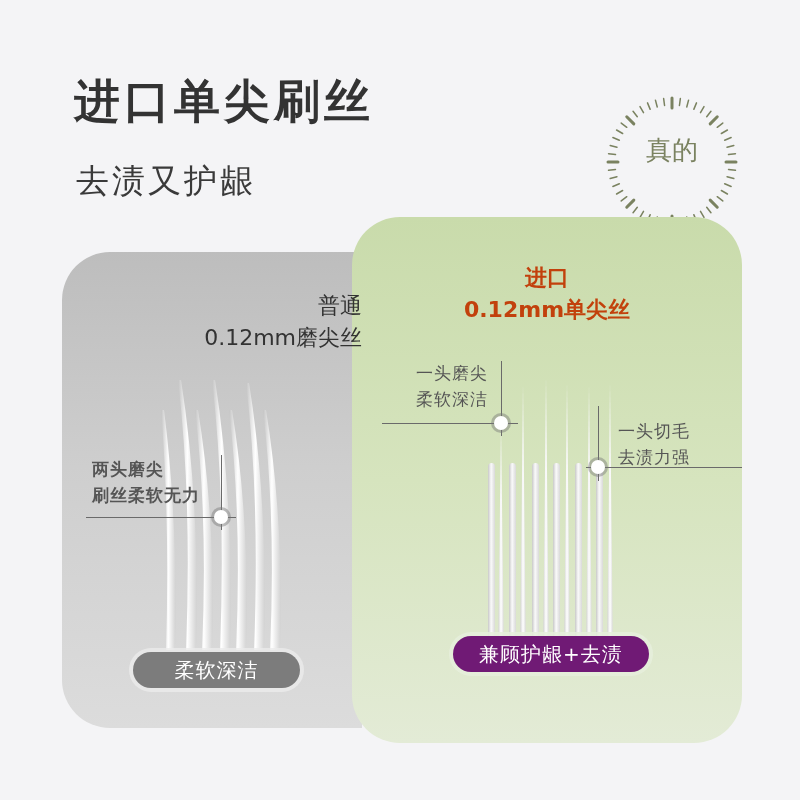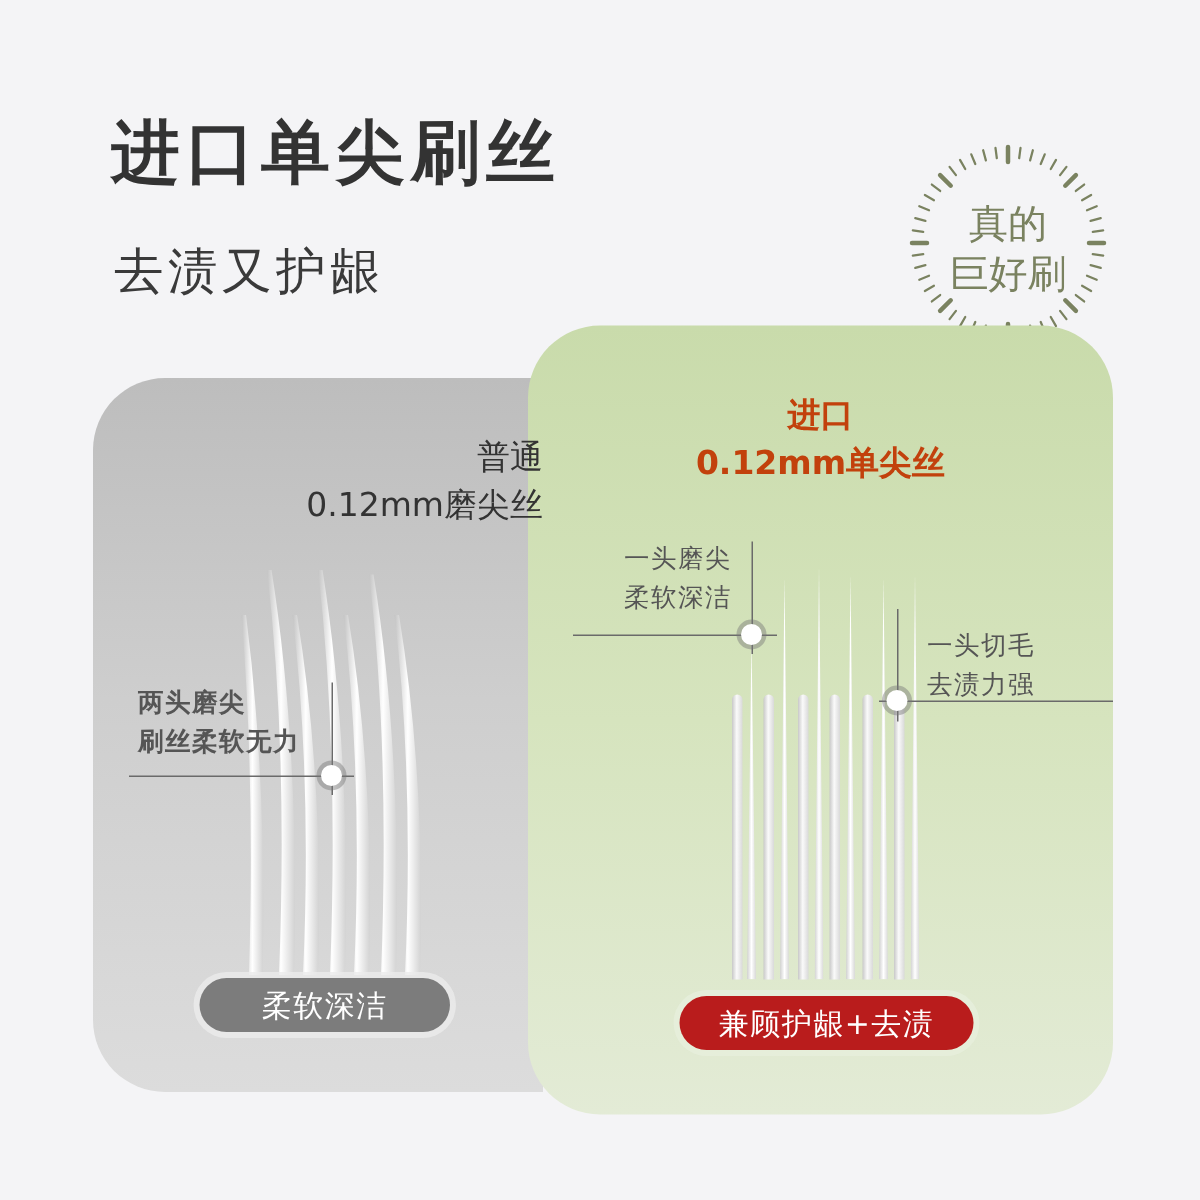--- a/index.html
+++ b/index.html
@@ -13,21 +13,21 @@
   .grey-head{position:absolute;left:62px;top:290px;width:300px;text-align:right;font-size:22px;line-height:32px;color:#333;}
   .green-head{position:absolute;left:352px;top:262px;width:390px;text-align:center;font-size:22px;line-height:32px;color:#c2410c;font-weight:bold;}
   .annot{position:absolute;font-size:17px;line-height:26px;color:#555;letter-spacing:1px;}
   .hline{position:absolute;height:1px;background:#6a6a6a;}
   .vline{position:absolute;width:1px;background:#6a6a6a;}
   .dot{position:absolute;width:14px;height:14px;border-radius:50%;background:#fff;box-shadow:0 0 0 3px rgba(120,120,120,.45);}
   .bristle{position:absolute;width:7px;border-radius:4px 4px 0 0;background:linear-gradient(90deg,#c8c8c8,#fafafa 45%,#d9d9d9);}
   .tip{position:absolute;width:6px;background:linear-gradient(90deg,#d0d0d0,#ffffff 50%,#d8d8d8);clip-path:polygon(50% 0,100% 100%,0 100%);}
   .pill{position:absolute;height:36px;border-radius:20px;color:#fff;font-size:20px;line-height:36px;text-align:center;letter-spacing:1px;}
   .pill-grey{left:133px;top:652px;width:167px;background:#7c7c7c;box-shadow:0 0 0 4px rgba(235,235,235,.8);}
-  .pill-green{left:453px;top:664px;width:196px;background:#b91c1c;box-shadow:0 0 0 4px rgba(230,238,220,.85);}
+  .pill-green{left:453px;top:636px;width:196px;background:#701a75;box-shadow:0 0 0 4px rgba(230,238,220,.85);}
 </style>
 </head>
 <body>
 
 <div class="title">进口单尖刷丝</div>
 <div class="subtitle">去渍又护龈</div>
 
 <div class="badge">
   <svg width="150" height="130" viewBox="0 0 150 130" style="position:absolute;left:0;top:0;">
     <g stroke="#7a8260" stroke-linecap="round" id="ticks">
@@ -76,21 +76,20 @@
         <line x1="113.18376618407356" y1="29.816233815926424" x2="120.25483399593904" y2="22.74516600406095" stroke-width="3"></line>
         <line x1="120.22114039660039" y1="33.30059854650291" x2="125.77461377863904" y2="29.039268543441864" stroke-width="1.5"></line>
         <line x1="124.36344801571299" y1="39.49999999999997" x2="130.42562584220406" y2="35.99999999999997" stroke-width="1.5"></line>
         <line x1="127.66113335314333" y1="46.18704435518985" x2="134.12829008072234" y2="43.508260328634215" stroke-width="1.5"></line>
         <line x1="130.0577720984769" y1="53.24731442915632" x2="136.81925288250036" y2="51.43558111343867" stroke-width="1.5"></line>
         <line x1="131.51235709830718" y1="60.560007043457055" x2="138.45247112792387" y2="59.64632369791669" stroke-width="1.5"></line>
       </g>
   </svg>
   <div class="badge-text">
     <div>真的</div>
-    <div>巨好刷</div>
   </div>
 </div>
 
 <div class="card-grey"></div>
 <div class="card-green"></div>
 
 <div class="grey-head">
   <div>普通</div>
   <div>0.12mm磨尖丝</div>
 </div>

